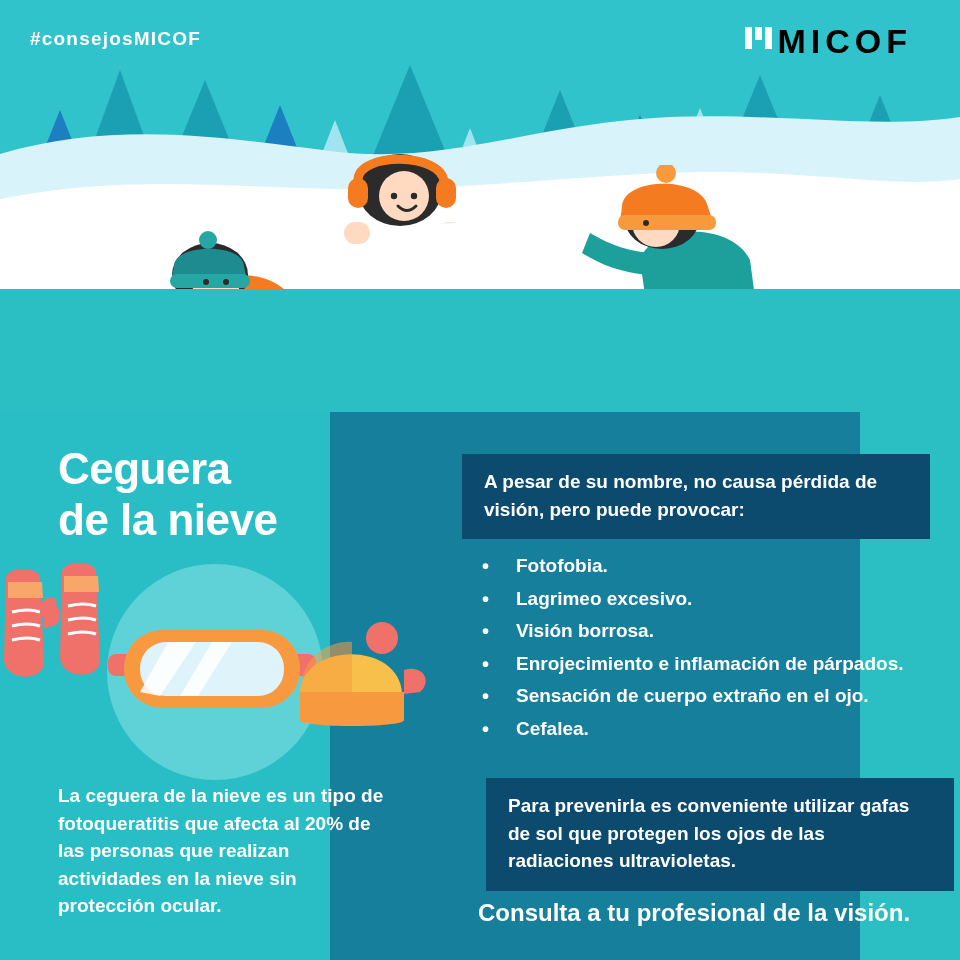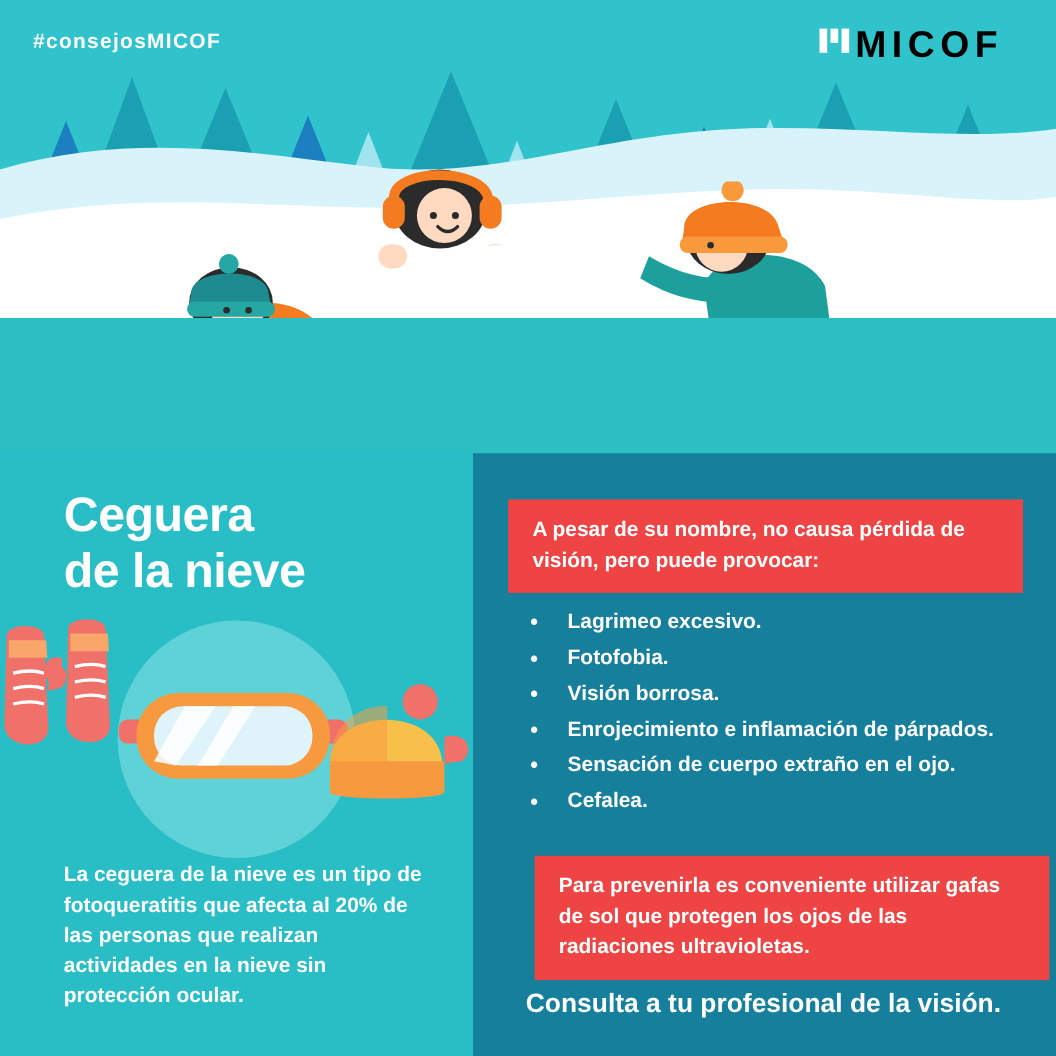--- a/index.html
+++ b/index.html
@@ -28,40 +28,40 @@
   }
   .logo .m-mark{display:inline-block;margin-right:3px;}
 
   .trees{position:absolute;left:0;top:60px;width:960px;height:230px;}
   .snowfield{
     position:absolute;left:0;bottom:0;width:960px;height:230px;
   }
 
   
   .bottom{
-    position:absolute;left:0;top:412px;width:960px;height:548px;
+    position:absolute;left:0;top:412px;width:860px;height:548px;
     background:#29bec6;
   }
   .bottom-right{
     position:absolute;right:0;top:0;width:530px;height:548px;
     background:#157f9c;
   }
   .title{
     position:absolute;left:58px;top:32px;width:400px;
     color:#ffffff;font-weight:bold;font-size:44px;line-height:1.15;
     letter-spacing:-0.5px;
   }
   .left-text{
     position:absolute;left:58px;top:370px;width:340px;
     color:#ffffff;font-weight:bold;font-size:19px;line-height:1.45;
   }
   .gear{position:absolute;left:0;top:130px;width:440px;height:240px;}
 
   .callout{
-    position:absolute;background:#ef4444;color:#ffffff;
+    position:absolute;background:#0c4a6e;color:#ffffff;
     font-weight:bold;font-size:19px;line-height:1.45;
     padding:14px 20px 16px 22px;box-sizing:border-box;
   }
   .callout-1{left:462px;top:42px;width:468px;}
   .callout-2{left:486px;top:366px;width:468px;}
   .symptoms{
     position:absolute;left:462px;top:140px;width:470px;
     color:#ffffff;font-weight:bold;font-size:19px;line-height:1.5;
   }
   .symptoms ul{margin:0;padding:0;list-style:none;}
@@ -251,22 +251,22 @@
         <path d="M404,128 C424,122 432,140 420,150 L404,152 Z" fill="#f0706a"></path>
       </g>
     </svg>
 
     <div class="left-text">La ceguera de la nieve es un tipo de fotoqueratitis que afecta al 20% de las personas que realizan actividades en la nieve sin protección ocular.</div>
 
     <div class="callout callout-1">A pesar de su nombre, no causa pérdida de visión, pero puede provocar:</div>
 
     <div class="symptoms">
       <ul>
+        <li>Fotofobia.</li>
         <li>Lagrimeo excesivo.</li>
-        <li>Fotofobia.</li>
         <li>Visión borrosa.</li>
         <li>Enrojecimiento e inflamación de párpados.</li>
         <li>Sensación de cuerpo extraño en el ojo.</li>
         <li>Cefalea.</li>
       </ul>
     </div>
 
     <div class="callout callout-2">Para prevenirla es conveniente utilizar gafas de sol que protegen los ojos de las radiaciones ultravioletas.</div>
 
     <div class="closing">Consulta a tu profesional de la visión.</div>

